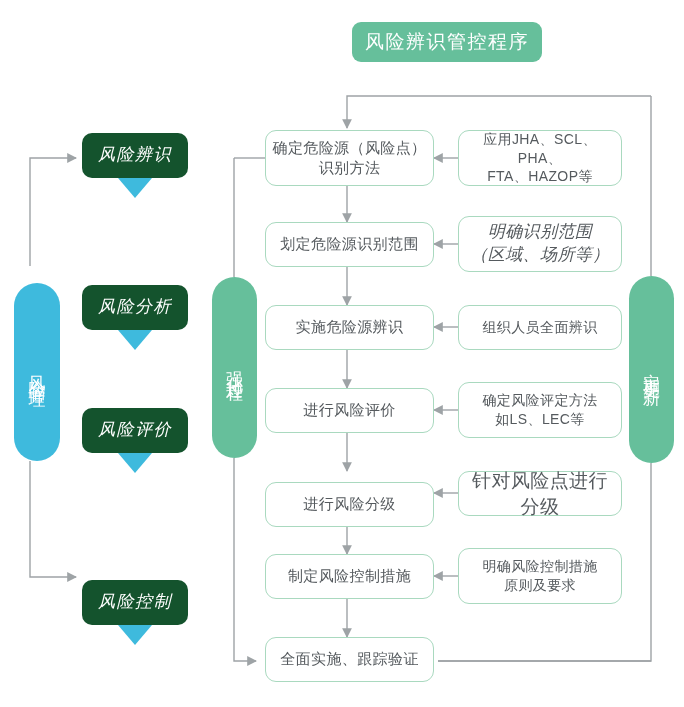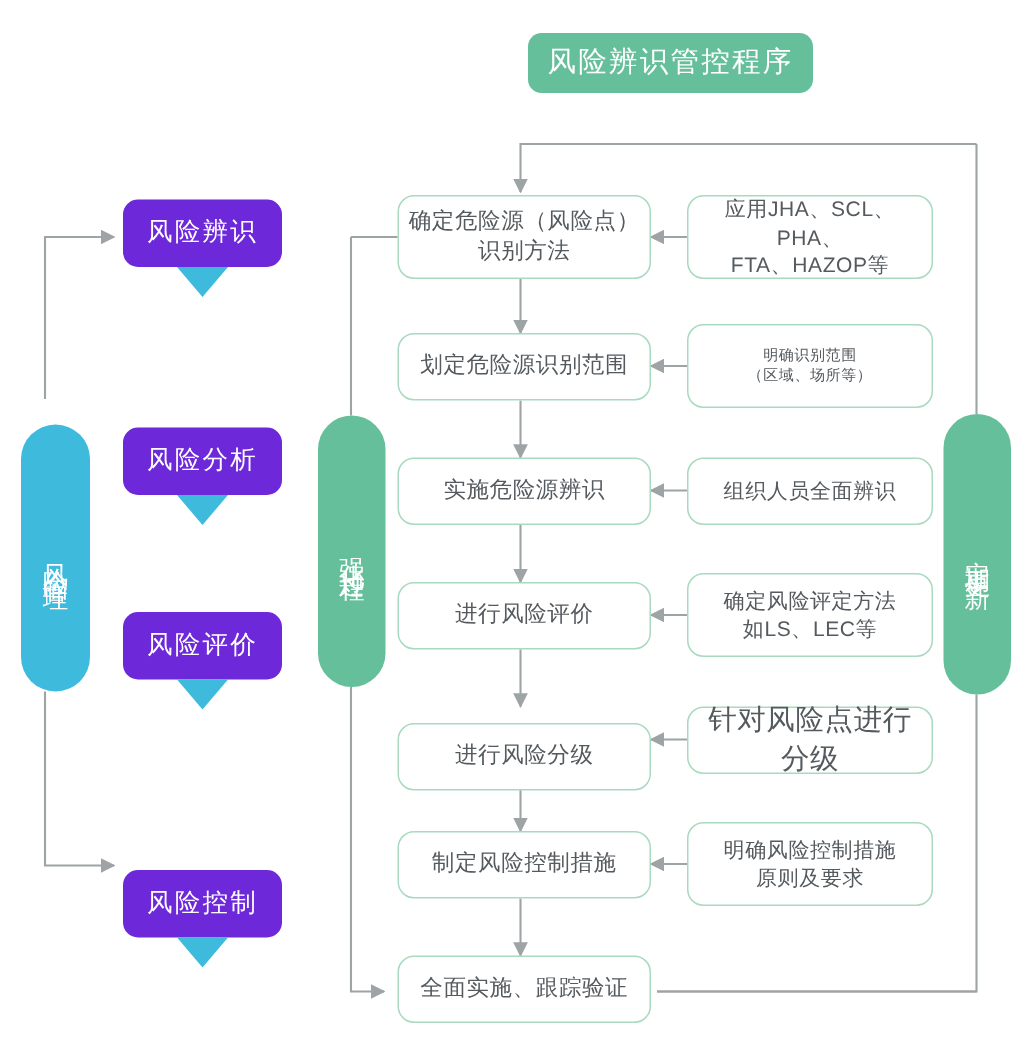--- a/index.html
+++ b/index.html
@@ -70,25 +70,26 @@
     color: #ffffff;
     border-radius: 26px;
     font-size: 17px;
     writing-mode: vertical-rl;
     text-orientation: upright;
     letter-spacing: 5px;
     line-height: 1;
   }
   
   .bubble {
-    background: #6d28d9;
+    background: #14532d;
     color: #ffffff;
     border-radius: 10px;
     font-size: 17px;
     letter-spacing: 1.5px;
+    font-style: italic;
   }
   .bubble .tail {
     position: absolute;
     left: 50%;
     top: 100%;
     margin-left: -17px;
     width: 0;
     height: 0;
     border-left: 17px solid transparent;
     border-right: 17px solid transparent;
@@ -194,21 +195,21 @@
     <span>制定风险控制措施</span>
   </div>
   <div class="node gbox" style="left:265px; top:637px; width:169px; height:45px;">
     <span>全面实施、跟踪验证</span>
   </div>
 
   <div class="node gbox two-line" style="left:458px; top:130px; width:164px; height:56px; font-size:14px;">
     <span>应用JHA、SCL、PHA、
 FTA、HAZOP等</span>
   </div>
-  <div class="node gbox two-line" style="left:458px; top:216px; width:164px; height:56px; font-size:10px;">
+  <div class="node gbox two-line" style="left:458px; top:216px; width:164px; height:56px; font-size:17px;font-style:italic;">
     <span>明确识别范围
 （区域、场所等）</span>
   </div>
   <div class="node gbox" style="left:458px; top:305px; width:164px; height:45px; font-size:14px;">
     <span>组织人员全面辨识</span>
   </div>
   <div class="node gbox two-line" style="left:458px; top:382px; width:164px; height:56px; font-size:14px;">
     <span>确定风险评定方法
 如LS、LEC等</span>
   </div>

